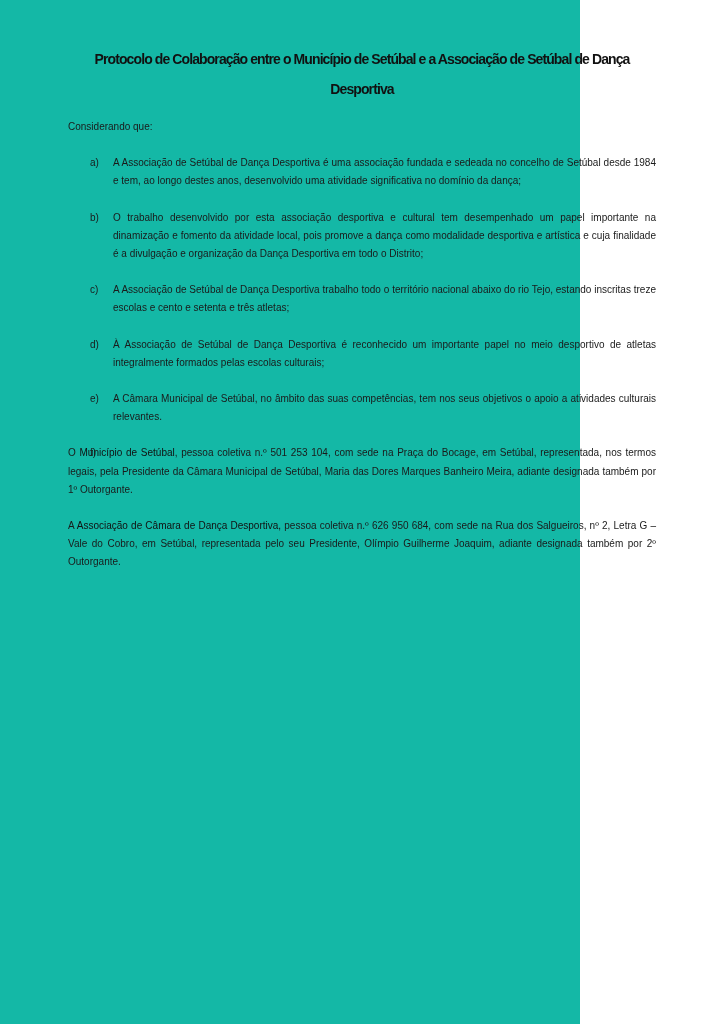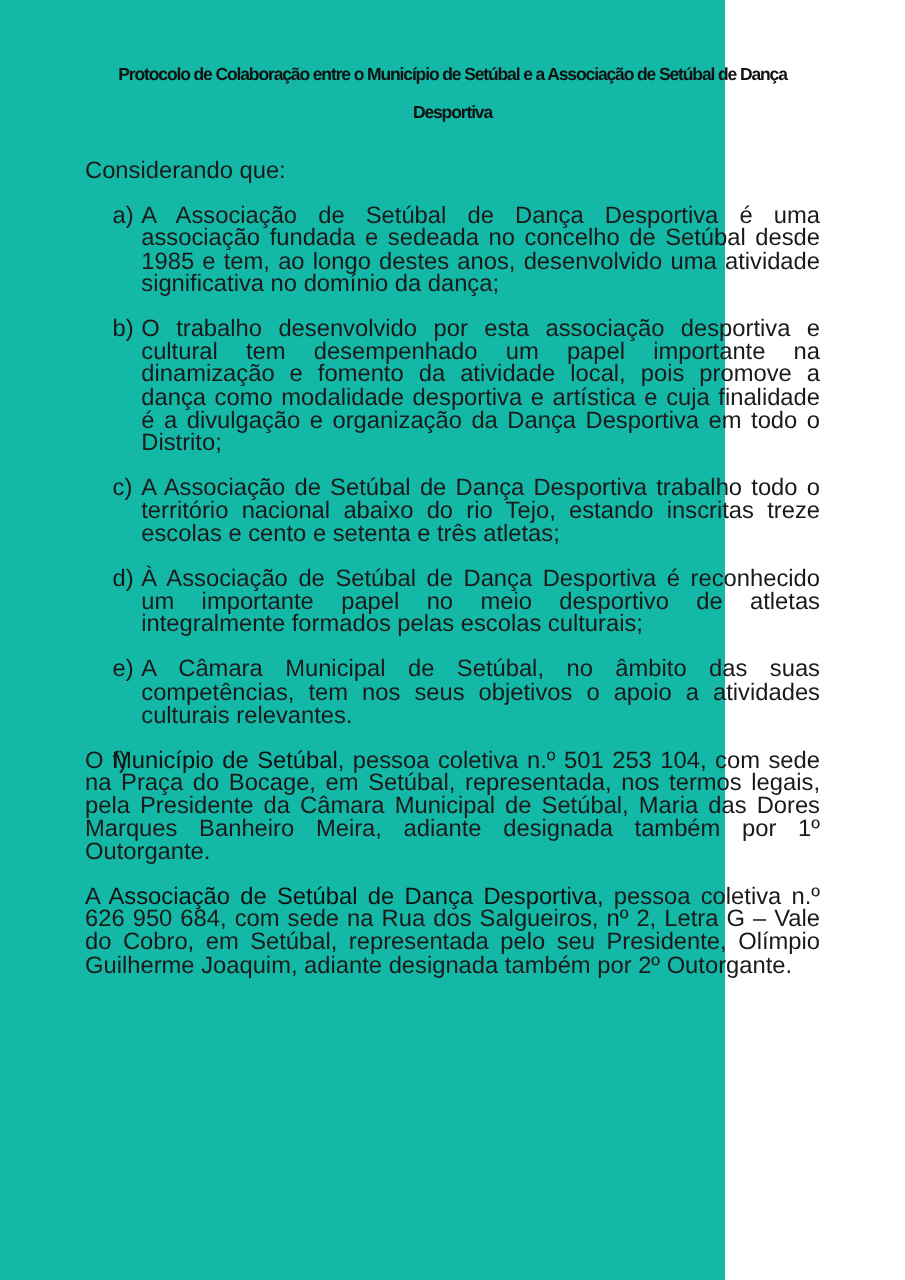--- a/index.html
+++ b/index.html
@@ -32,23 +32,23 @@
       text-align: center;
       font-weight: bold;
       font-size: 14px;
       line-height: 30px;
       letter-spacing: -0.9px;
       color: #111;
     }
     .body-text {
       position: absolute;
       left: 68px;
-      top: 128px;
+      top: 118px;
       width: 588px;
-      font-size: 19px;
+      font-size: 10px;
       line-height: 18.2px;
       color: #1a1a1a;
     }
     .intro {
       margin: 0 0 18px 0;
     }
     .items {
       list-style: none;
       margin: 0;
       padding: 0;
@@ -79,21 +79,21 @@
 <div class="page">
 
   <div class="title">Protocolo de Colaboração entre o Município de Setúbal e a Associação de Setúbal de Dança Desportiva</div>
 
   <div class="body-text">
     <p class="intro">Considerando que:</p>
 
     <ul class="items">
       <li class="item">
         <span class="item-marker">a)</span>
-        <span>A Associação de Setúbal de Dança Desportiva é uma associação fundada e sedeada no concelho de Setúbal desde 1985 e tem, ao longo destes anos, desenvolvido uma atividade significativa no domínio da dança;</span>
+        <span>A Associação de Setúbal de Dança Desportiva é uma associação fundada e sedeada no concelho de Setúbal desde 1984 e tem, ao longo destes anos, desenvolvido uma atividade significativa no domínio da dança;</span>
       </li>
       <li class="item">
         <span class="item-marker">b)</span>
         <span>O trabalho desenvolvido por esta associação desportiva e cultural tem desempenhado um papel importante na dinamização e fomento da atividade local, pois promove a dança como modalidade desportiva e artística e cuja finalidade é a divulgação e organização da Dança Desportiva em todo o Distrito;</span>
       </li>
       <li class="item">
         <span class="item-marker">c)</span>
         <span>A Associação de Setúbal de Dança Desportiva trabalho todo o território nacional abaixo do rio Tejo, estando inscritas treze escolas e cento e setenta e três atletas;</span>
       </li>
       <li class="item">
@@ -104,16 +104,16 @@
         <span class="item-marker">e)</span>
         <span>A Câmara Municipal de Setúbal, no âmbito das suas competências, tem nos seus objetivos o apoio a atividades culturais relevantes.</span>
       </li>
       <li class="item" style="margin-bottom:12px;">
         <span class="item-marker">f)</span>
       </li>
     </ul>
 
     <p class="para"><span>O </span><b>Município de Setúbal</b><span>, pessoa coletiva n.º 501 253 104, com sede na Praça do Bocage, em Setúbal, representada, nos termos legais, pela Presidente da Câmara Municipal de Setúbal, Maria das Dores Marques Banheiro Meira, adiante designada também por 1º Outorgante.</span></p>
 
-    <p class="para"><span>A </span><b>Associação de Setúbal de Dança Desportiva,</b><span> pessoa coletiva n.º 626 950 684, com sede na Rua dos Salgueiros, nº 2, Letra G – Vale do Cobro, em Setúbal, representada pelo seu Presidente, Olímpio Guilherme Joaquim, adiante designada também por 2º Outorgante.</span></p>
+    <p class="para"><span>A </span><b>Associação de Câmara de Dança Desportiva,</b><span> pessoa coletiva n.º 626 950 684, com sede na Rua dos Salgueiros, nº 2, Letra G – Vale do Cobro, em Setúbal, representada pelo seu Presidente, Olímpio Guilherme Joaquim, adiante designada também por 2º Outorgante.</span></p>
   </div>
 
 </div>
 
 </body></html>

